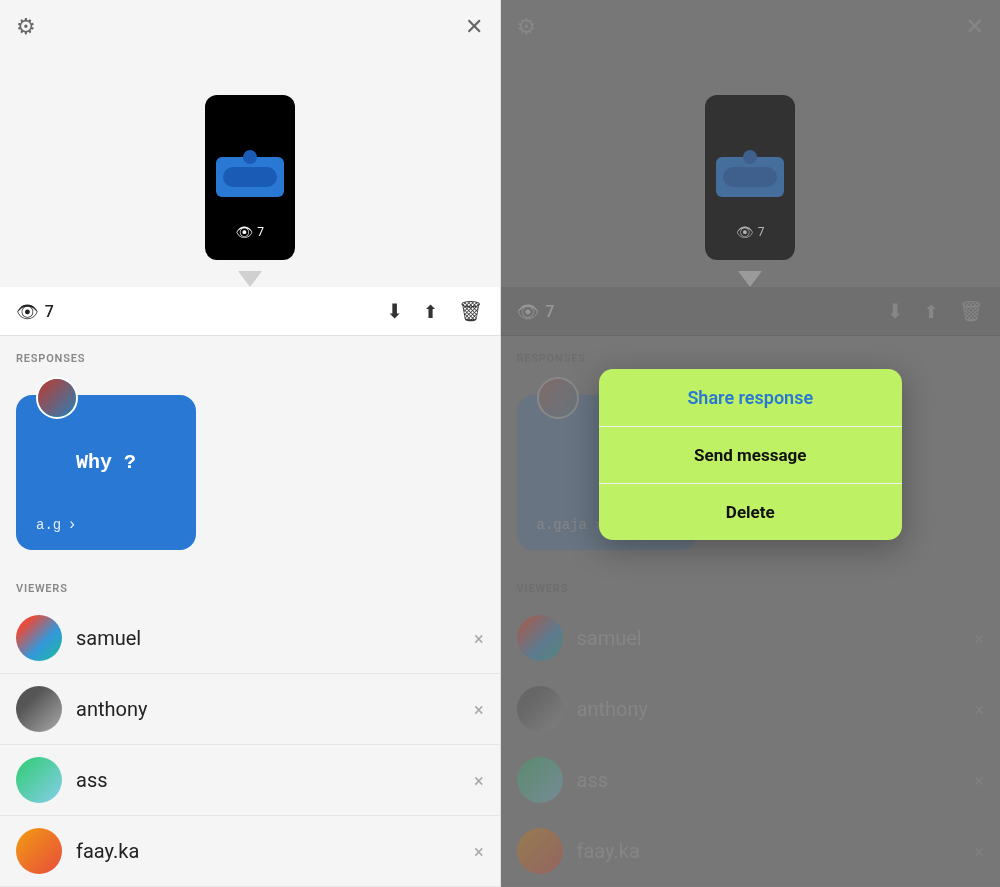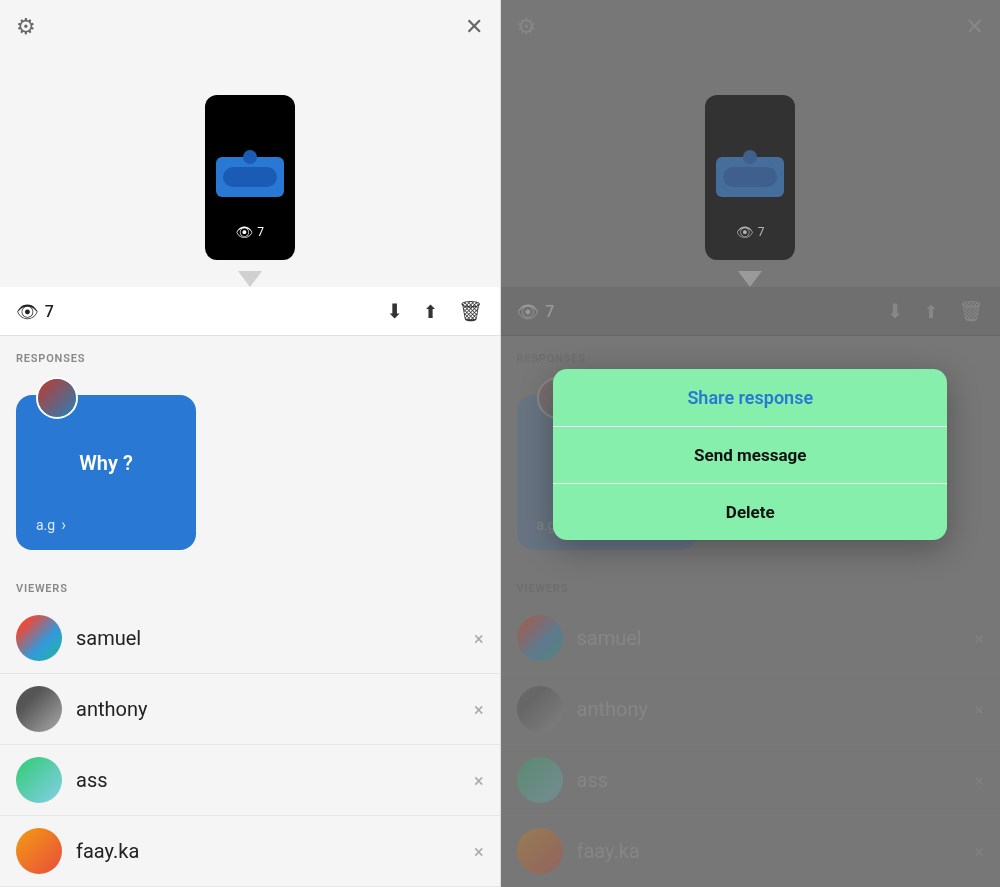--- a/index.html
+++ b/index.html
@@ -170,20 +170,21 @@
       width: 180px;
       height: 155px;
       background: #2979d4;
       border-radius: 16px;
       display: flex;
       flex-direction: column;
       align-items: center;
       justify-content: center;
       position: relative;
       cursor: pointer;
+      font-family: Liberation Mono, monospace;
     }
 
     .response-card-avatar {
       width: 42px;
       height: 42px;
       border-radius: 50%;
       position: absolute;
       top: -18px;
       left: 20px;
       background: linear-gradient(135deg, #e74c3c 0%, #3498db 50%, #2ecc71 100%);
@@ -305,23 +306,23 @@
       right: 0;
       bottom: 0;
       background: rgba(100,100,100,0.5);
       display: flex;
       align-items: center;
       justify-content: center;
       z-index: 10;
     }
 
     .modal-sheet {
-      background: #86efac;
+      background: #bef264;
       border-radius: 14px;
-      width: 394px;
+      width: 303px;
       overflow: hidden;
       box-shadow: 0 8px 32px rgba(0,0,0,0.3);
       margin-top: 22px;
     }
 
     .modal-item {
       padding: 18px 24px;
       text-align: center;
       border-bottom: 1px solid #f0f0f0;
       cursor: pointer;

